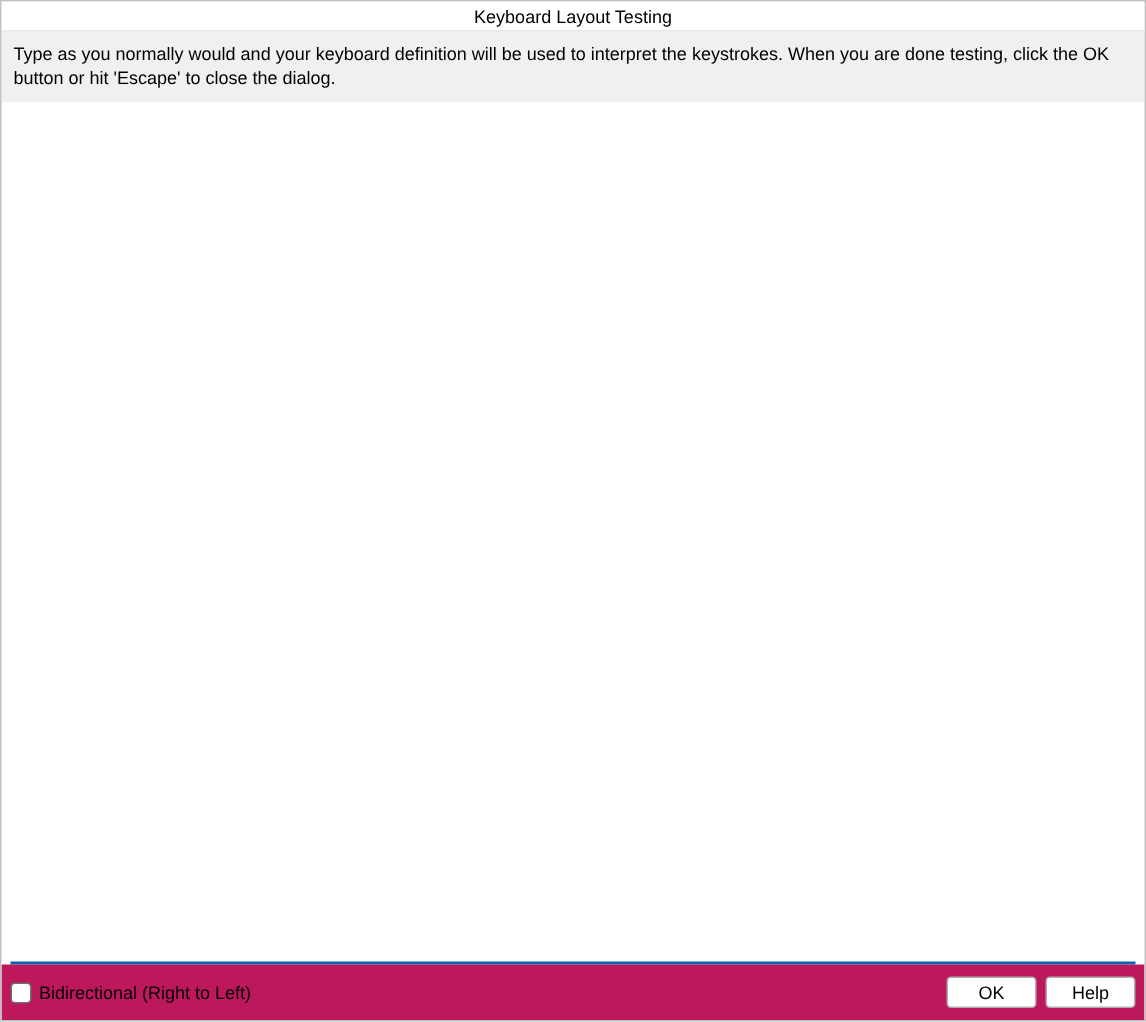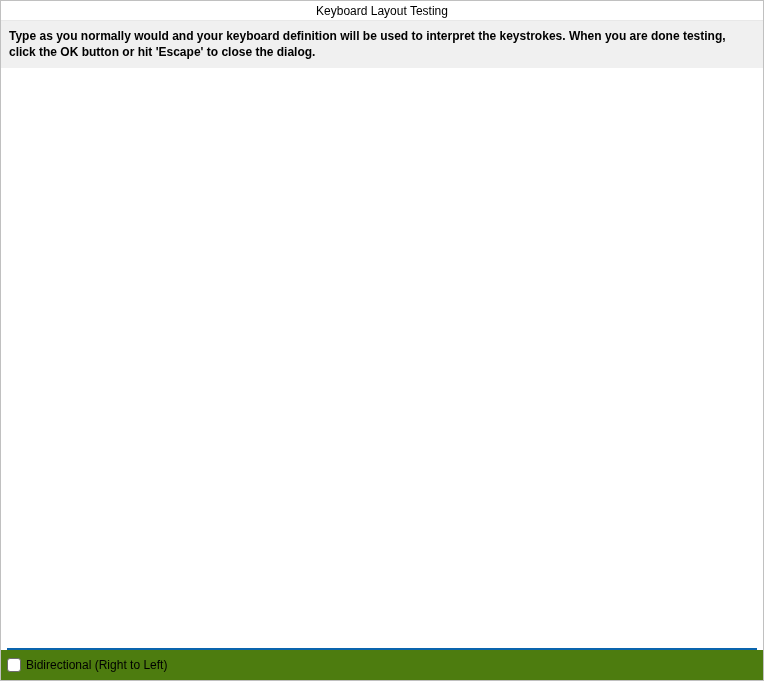--- a/index.html
+++ b/index.html
@@ -25,21 +25,20 @@
       background: #ffffff;
       text-align: center;
     }
     .instructions {
       background: #f0f0f0;
       padding: 8px 8px 8px 8px;
       font-size: 12px;
       color: #000000;
       line-height: 1.3;
       border-top: 1px solid #e8e8e8;
-      font-weight: bold;
     }
     .textarea-wrap {
       flex: 1 1 auto;
       margin: 2px 6px 0 6px;
       display: flex;
       flex-direction: column;
     }
     .textarea {
       flex: 1 1 auto;
       width: 100%;
@@ -50,21 +49,21 @@
       font-size: 13px;
       padding: 4px 2px;
       background: #ffffff;
       border-bottom: 2px solid #0a64ad;
     }
     .bottombar {
       display: flex;
       align-items: center;
       justify-content: space-between;
       padding: 8px 6px 8px 6px;
-      background: #4d7c0f;
+      background: #be185d;
     }
     .checkbox-row {
       display: flex;
       align-items: center;
       gap: 5px;
     }
     .checkbox {
       width: 14px;
       height: 14px;
       border: 1px solid #6d6d6d;
@@ -106,13 +105,17 @@
 
 <div class="textarea-wrap">
   <textarea class="textarea" autofocus="" placeholder="" style=""></textarea>
 </div>
 
 <div class="bottombar">
   <label class="checkbox-row">
     <span class="checkbox"></span>
     <span class="checkbox-label">Bidirectional (Right to Left)</span>
   </label>
+  <div class="button-row">
+    <button class="btn">OK</button>
+    <button class="btn">Help</button>
+  </div>
 </div>
 
 </body></html>

